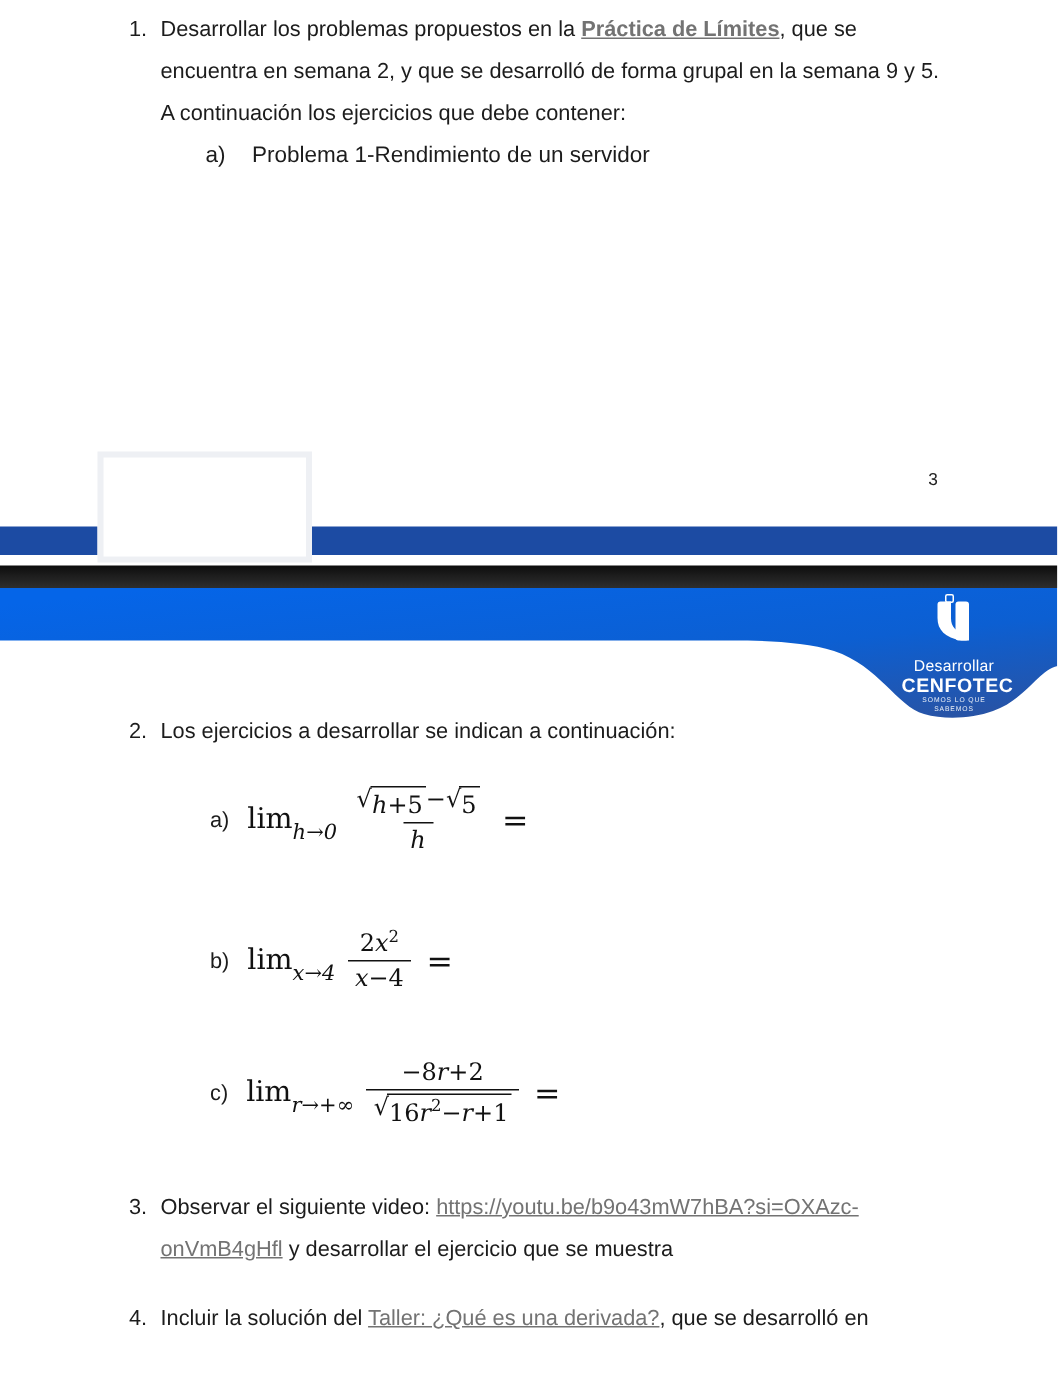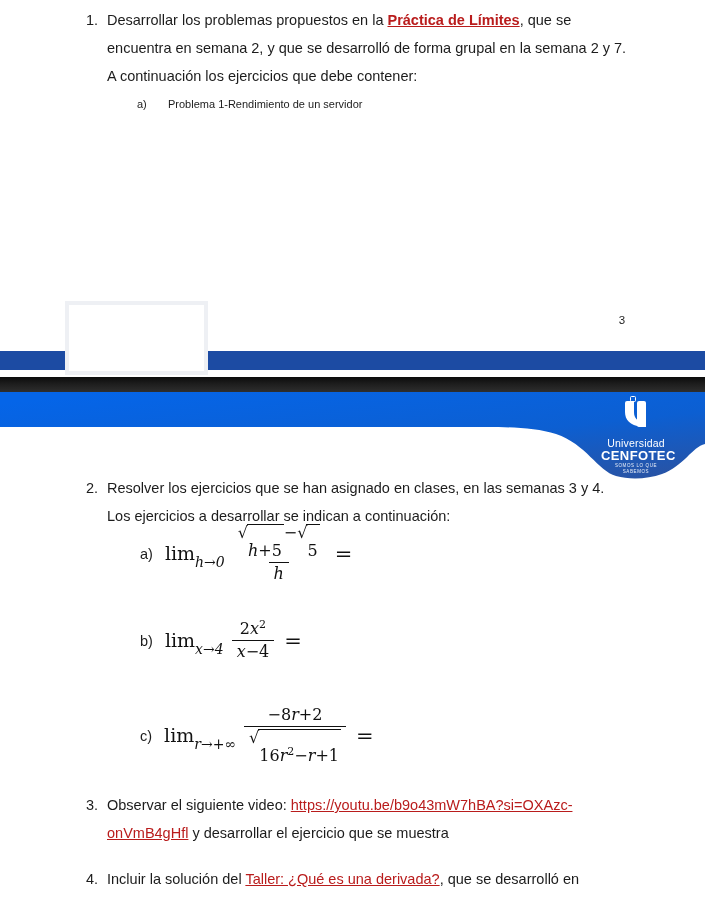--- a/index.html
+++ b/index.html
@@ -2,23 +2,23 @@
 <html><head>
 <meta charset="utf-8">
 <style>
   html,body{margin:0;padding:0;background:#fff;}
   .page{position:relative;width:705px;height:924px;background:#fff;overflow:hidden;
         font-family:"Liberation Sans",sans-serif;color:#1c1c1c;}
   
   .item{position:absolute;left:86px;display:flex;font-size:14.5px;line-height:28px;}
   .inum{display:inline-block;width:21px;flex:0 0 21px;}
   .iline{white-space:nowrap;}
-  .sublist{position:absolute;left:137px;font-size:11px;line-height:28px;}
+  .sublist{position:absolute;left:137px;font-size:15px;line-height:28px;}
   .slab{display:inline-block;width:31px;}
-  a.doclink{color:#b91c1c;text-decoration:underline;cursor:pointer;}
+  a.doclink{color:#737373;text-decoration:underline;cursor:pointer;}
   a.doclink.b{font-weight:bold;}
   
   .band1{position:absolute;left:0;top:351px;width:705px;height:19px;background:#1c4ba3;z-index:1;}
   .whitebox{position:absolute;left:65px;top:301px;width:135px;height:66px;background:#fff;
             border:4px solid #eef0f4;z-index:2;}
   .blackbar{position:absolute;left:0;top:377px;width:705px;height:15px;
             background:linear-gradient(180deg,#0c0c0c 0%,#1d1d1d 45%,#2e2e2e 100%);z-index:1;}
   .band2{position:absolute;left:0;top:392px;width:705px;height:92px;z-index:1;}
   .pagenum{position:absolute;top:314px;left:610px;width:24px;text-align:center;
            font-size:11.5px;color:#222;}
@@ -35,35 +35,35 @@
            font-family:"DejaVu Serif",serif;font-size:16px;color:#111;}
   .flab{font-family:"Liberation Sans",sans-serif;font-size:14.5px;margin-right:12px;color:#1c1c1c;}
   .lim{display:inline-flex;flex-direction:row;align-items:center;line-height:1;margin-right:8px;justify-content:space-between;}
   .lim .word{font-size:19px;}
   .lim .sub{font-size:14px;font-style:italic;margin-top:17px;}
   .frac{display:inline-flex;flex-direction:column;align-items:center;line-height:1.15;}
   .frac .num{padding:0 5px 2px 5px;}
   .frac .den{border-top:1.5px solid #111;padding:2px 5px 0 5px;}
   .sqrt{display:inline-flex;align-items:flex-start;}
   .sqrt .rsign{margin-right:-1px;}
-  .sqrt .rad{border-top:1.3px solid #111;padding:17px 2px 0 1px;}
+  .sqrt .rad{border-top:1.3px solid #111;padding:3px 2px 0 1px;}
   .formula i{font-style:italic;}
   .formula sup{font-size:11px;vertical-align:super;line-height:0;}
   .feq{font-size:21px;margin-left:10px;}
 </style>
 </head>
 <body>
 
 <div class="page">
 
   <div class="item" id="item1" style="top:6px">
       <span class="inum">1.</span>
       <div>
         <div class="iline"><span>Desarrollar los problemas propuestos en la </span><a class="doclink b">Práctica de Límites</a><span>, que se</span></div>
-        <div class="iline"><span>encuentra en semana 2, y que se desarrolló de forma grupal en la semana 2 y 7.</span></div>
+        <div class="iline"><span>encuentra en semana 2, y que se desarrolló de forma grupal en la semana 9 y 5.</span></div>
         <div class="iline"><span>A continuación los ejercicios que debe contener:</span></div>
       </div>
     </div>
   <div class="sublist" id="sublist1" style="top:90px">
       <div class="iline"><span class="slab">a)</span><span>Problema 1-Rendimiento de un servidor</span></div>
     </div>
 
   <div class="pagenum">3</div>
 
   <div class="band1"></div>
@@ -82,29 +82,28 @@
   </svg>
 
   <div class="logo">
     <span class="mark">
       <span class="reg"></span>
       <svg width="30" height="38" viewBox="0 0 30 38">
         <rect x="16" y="6" width="9" height="26" rx="2" fill="#fff"></rect>
         <path d="M4,8 Q4,6 6,6 L13,6 L13,17 C13,23 16,26.5 25,28 L25,32 L20,32 C9,30 4,25 4,17 Z" fill="#fff"></path>
       </svg>
     </span>
-    <div class="uni">Universidad</div>
+    <div class="uni">Desarrollar</div>
     <div class="cen">CENFOTEC</div>
     <div class="tag">SOMOS LO QUE SABEMOS</div>
   </div>
 
   <div class="item" id="item2" style="top:474px">
       <span class="inum">2.</span>
       <div>
-        <div class="iline"><span>Resolver los ejercicios que se han asignado en clases, en las semanas 3 y 4.</span></div>
         <div class="iline"><span>Los ejercicios a desarrollar se indican a continuación:</span></div>
       </div>
     </div>
 
   <div class="formula" id="formula-a" style="top:524px">
       <span class="flab">a)</span>
       <span class="lim">
         <span class="word">lim</span>
         <span class="sub">h→0</span>
       </span>

